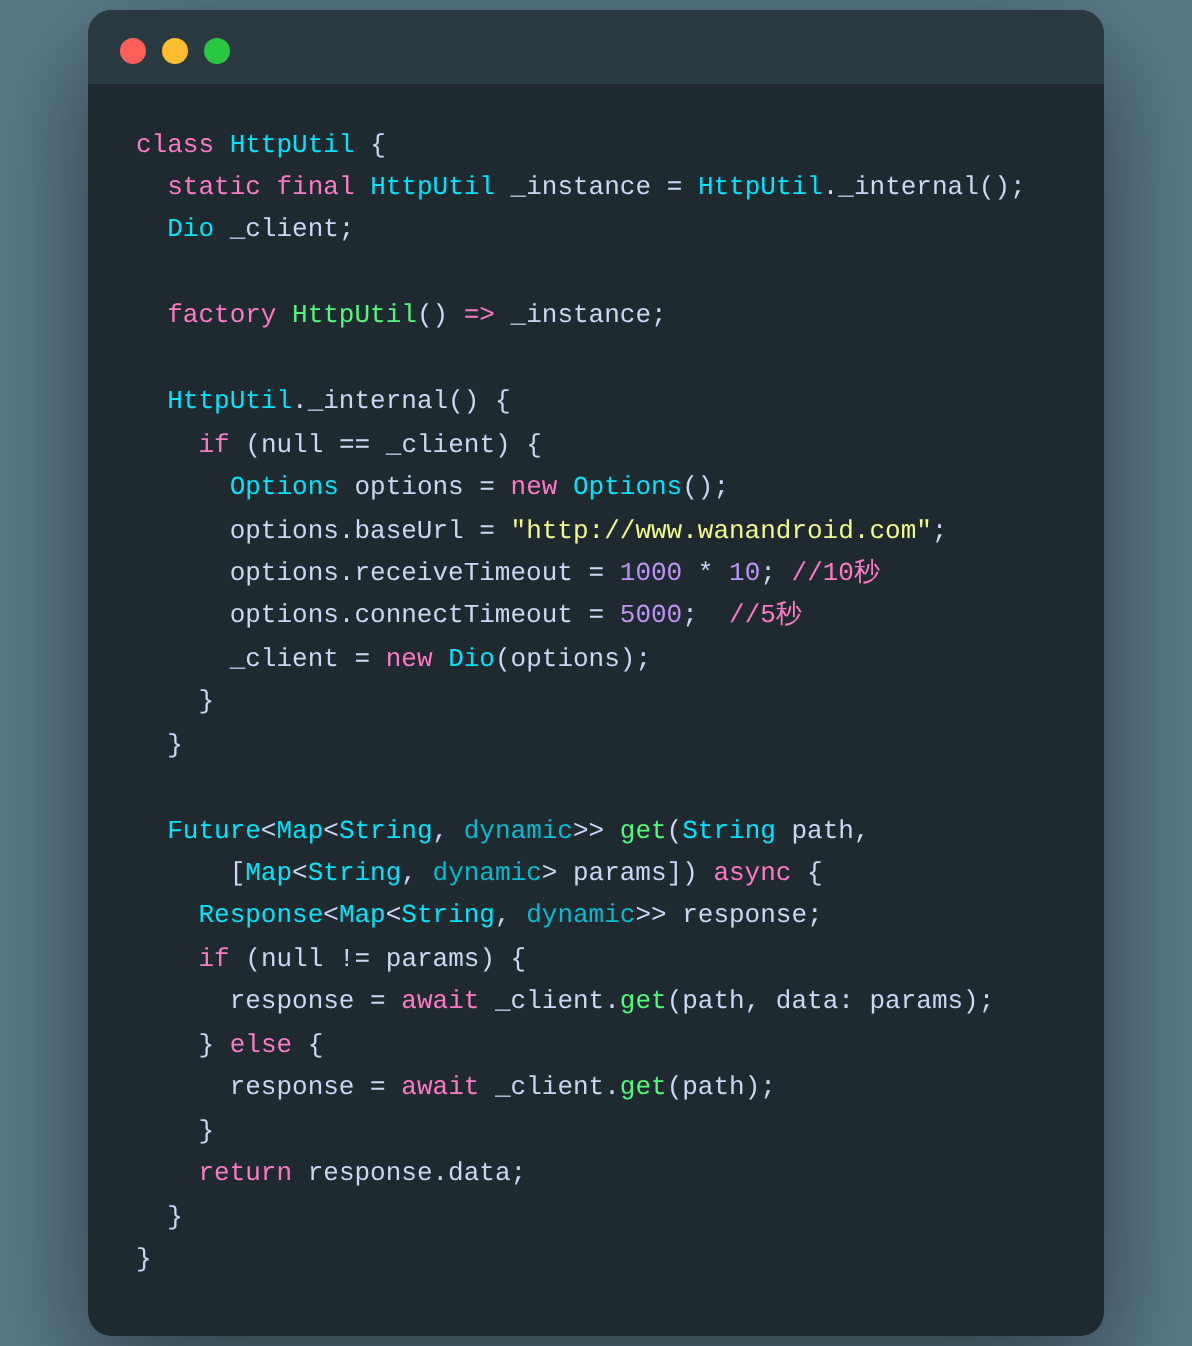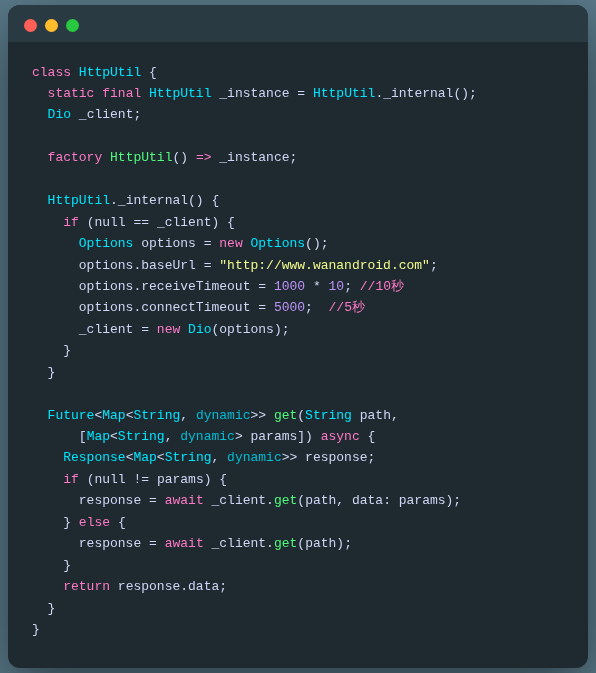--- a/index.html
+++ b/index.html
@@ -9,21 +9,21 @@
       display: flex;
       justify-content: center;
       align-items: center;
       min-height: 100vh;
       font-family: 'Courier New', Courier, monospace;
     }
 
     .window {
       background: #1e2a30;
       border-radius: 12px;
-      width: 580px;
+      width: 508px;
       box-shadow: 0 20px 60px rgba(0,0,0,0.5);
       overflow: hidden;
     }
 
     .titlebar {
       background: #2a3a42;
       padding: 14px 16px 10px 16px;
       display: flex;
       align-items: center;
       gap: 8px;

